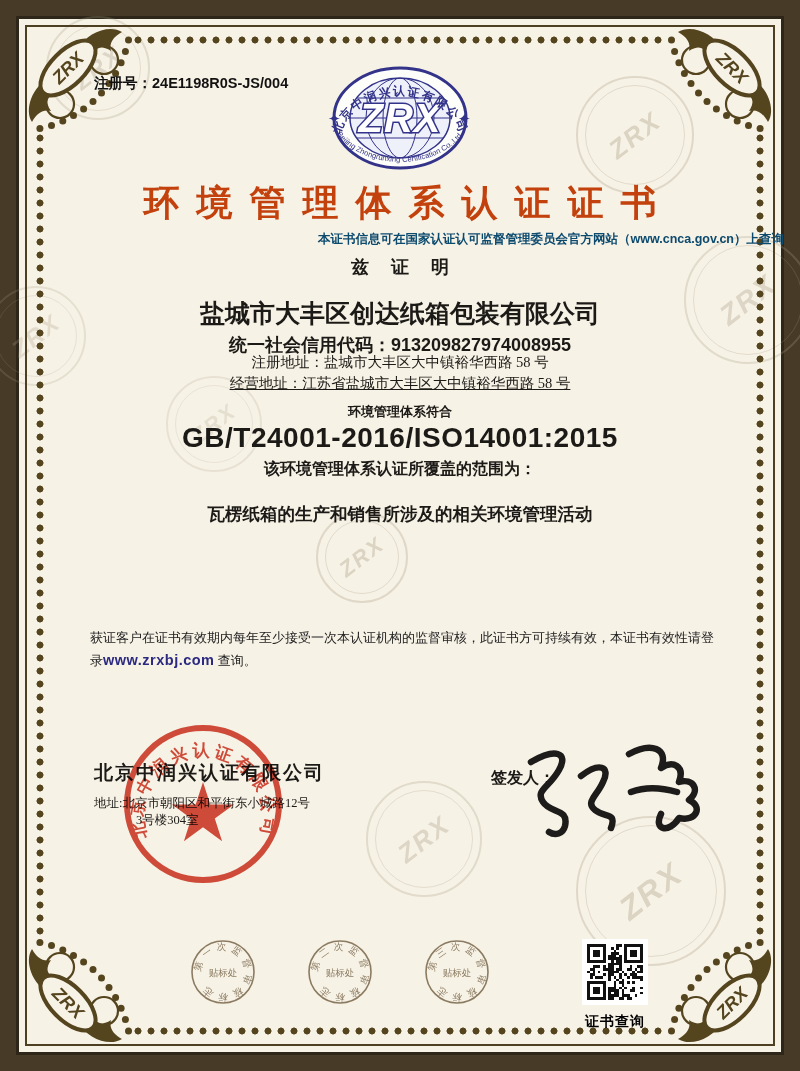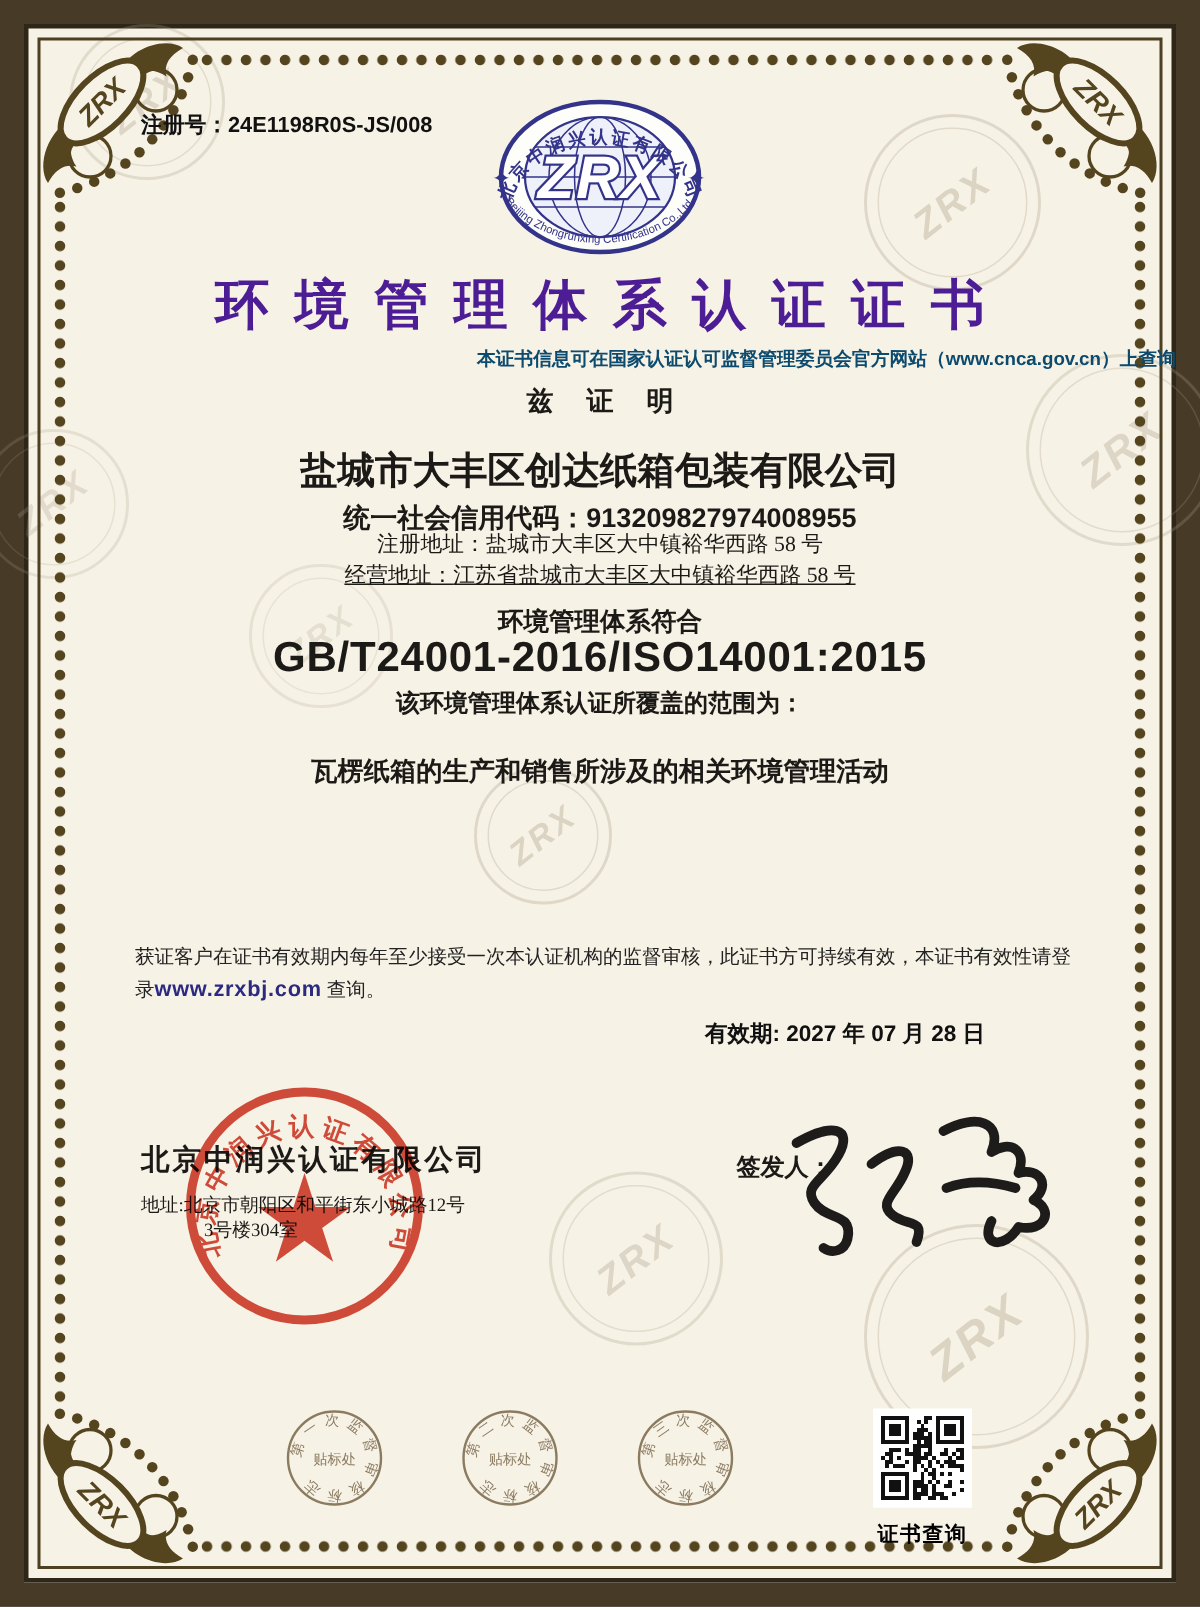--- a/index.html
+++ b/index.html
@@ -37,28 +37,28 @@
   .wm{position:absolute;border:2px solid rgba(168,156,132,.55);border-radius:50%;
       display:flex;align-items:center;justify-content:center;pointer-events:none;}
   .wm .wm-ring{position:absolute;inset:7px;border:1px solid rgba(168,156,132,.5);border-radius:50%;}
   .wm span{font-weight:bold;color:rgba(168,156,132,.65);transform:rotate(-38deg);
       font-style:italic;letter-spacing:2px;}
   
   .abs{position:absolute;}
   .ctr{left:0;right:0;text-align:center;}
   #reg-no{left:78px;top:58px;font-size:14.5px;font-weight:bold;color:#111;}
   #logo-wrap{left:296px;top:42px;width:176px;height:122px;}
-  #main-title{top:163px;font-size:36px;font-weight:bold;letter-spacing:17px;text-indent:17px;color:#4c1d95;}
+  #main-title{top:163px;font-size:36px;font-weight:bold;letter-spacing:17px;text-indent:17px;color:#c2410c;}
   #subtitle{top:215px;font-size:12.5px;font-weight:bold;color:#0c4a6e;text-align:right;}
   #attest{top:239px;font-size:18px;font-weight:bold;letter-spacing:22px;text-indent:22px;}
   #company-name{top:281px;font-size:25px;font-weight:bold;}
   #credit-code{top:317px;font-size:18px;font-weight:bold;}
   #reg-addr,#biz-addr{font-size:14.5px;font-family:"Liberation Serif","DejaVu Serif",serif;}
   #reg-addr{top:337px;} #biz-addr{top:358px;text-decoration:underline;}
-  #conform{top:387px;font-size:17px;font-weight:bold;}
+  #conform{top:387px;font-size:13px;font-weight:bold;}
   #standard-code{top:406px;font-size:28px;font-weight:bold;letter-spacing:.5px;}
   #scope-intro{top:443px;font-size:16px;font-weight:bold;}
   #scope-text{top:486px;font-size:17.5px;font-weight:bold;}
   #validity-note{left:74px;right:70px;top:612px;font-size:13px;line-height:1.6;text-align:justify;
       font-family:"Liberation Serif","DejaVu Serif",serif;color:#222;}
   #validity-note b.url{font-family:"Liberation Sans",sans-serif;font-size:14.5px;color:#2b2a80;letter-spacing:.5px;}
   .date-line{top:664px;font-size:15px;font-weight:bold;color:#111;}
   #issue-date{left:78px;} #expiry-date{left:454px;}
   #issuer-name{left:78px;top:744px;font-size:19px;font-weight:bold;letter-spacing:2px;}
   #issuer-addr1{left:78px;top:779px;font-size:12.5px;font-family:"Liberation Serif","DejaVu Serif",serif;}
@@ -207,21 +207,21 @@
           <path id="leafA4" d="M62 34 C 70 16 94 8 106 16 C 97 21 93 27 95 35 C 85 28 73 31 67 42 C 65 37 62 35 62 34 Z"></path>
           <use href="#leafA4" transform="matrix(0,1,1,0,0,0)"></use>
         </g>
         <circle cx="88" cy="44" r="14" fill="none" stroke="#55451f" stroke-width="2.2"></circle>
         <circle cx="44" cy="88" r="14" fill="none" stroke="#55451f" stroke-width="2.2"></circle>
         <ellipse cx="0" cy="0" rx="35" ry="17" transform="translate(52,52) rotate(-45)" fill="#f7f2e6" stroke="#55451f" stroke-width="4"></ellipse>
       </g>
       <text x="0" y="6" transform="translate(83,83) rotate(-45)" text-anchor="middle" font-size="18" font-weight="bold" font-style="italic" fill="#55451f">ZRX</text>
     </svg>
 
-    <div id="reg-no" class="abs"><span>注册号：</span><span>24E1198R0S-JS/008</span></div>
+    <div id="reg-no" class="abs"><span>注册号：</span><span>24E1198R0S-JS/004</span></div>
 
     <svg id="logo-wrap" class="abs" viewBox="0 0 176 122">
       <defs>
         <path id="arcTop" d="M 28 76 A 61 47 0 0 1 148 76"></path>
         <path id="arcBot" d="M 16 58 A 73 55 0 0 0 160 58"></path>
         <clipPath id="globeClip">
             <ellipse cx="88" cy="60" rx="50" ry="40"></ellipse>
           </clipPath>
       </defs>
       <ellipse cx="88" cy="60" rx="66" ry="50" fill="#fdfdf9" stroke="#33338a" stroke-width="3"></ellipse>
@@ -249,21 +249,20 @@
     <div id="reg-addr" class="abs ctr"><span>注册地址：</span><span>盐城市大丰区大中镇裕华西路 58 号</span></div>
     <div id="biz-addr" class="abs ctr"><span>经营地址：</span><span>江苏省盐城市大丰区大中镇裕华西路 58 号</span></div>
 
     <div id="conform" class="abs ctr">环境管理体系符合</div>
     <div id="standard-code" class="abs ctr">GB/T24001-2016/ISO14001:2015</div>
     <div id="scope-intro" class="abs ctr">该环境管理体系认证所覆盖的范围为：</div>
     <div id="scope-text" class="abs ctr">瓦楞纸箱的生产和销售所涉及的相关环境管理活动</div>
 
     <div id="validity-note" class="abs"><span>获证客户在证书有效期内每年至少接受一次本认证机构的监督审核，此证书方可持续有效，本证书有效性请登录</span><b class="url">www.zrxbj.com</b><span> 查询。</span></div>
 
-    <div id="expiry-date" class="abs date-line"><span>有效期: </span><span>2027 年 07 月 28 日</span></div>
 
     <div id="issuer-name" class="abs">北京中润兴认证有限公司</div>
     <div id="issuer-addr1" class="abs">地址:北京市朝阳区和平街东小城路12号</div>
     <div id="issuer-addr2" class="abs">3号楼304室</div>
     <div id="signer-label" class="abs">签发人：</div>
 
     <svg id="signature-svg" class="abs" viewBox="0 0 210 128">
       <g fill="none" stroke="#1d1c1a" stroke-width="6.5" stroke-linecap="round" stroke-linejoin="round">
         <path d="M20 34 C 44 20, 58 24, 48 42 C 38 60, 24 62, 32 74 C 40 86, 58 80, 54 98 C 52 106, 44 108, 38 104"></path>
         <path d="M70 48 C 88 34, 100 38, 92 54 C 86 68, 74 74, 84 82 C 94 90, 106 84, 100 100"></path>

